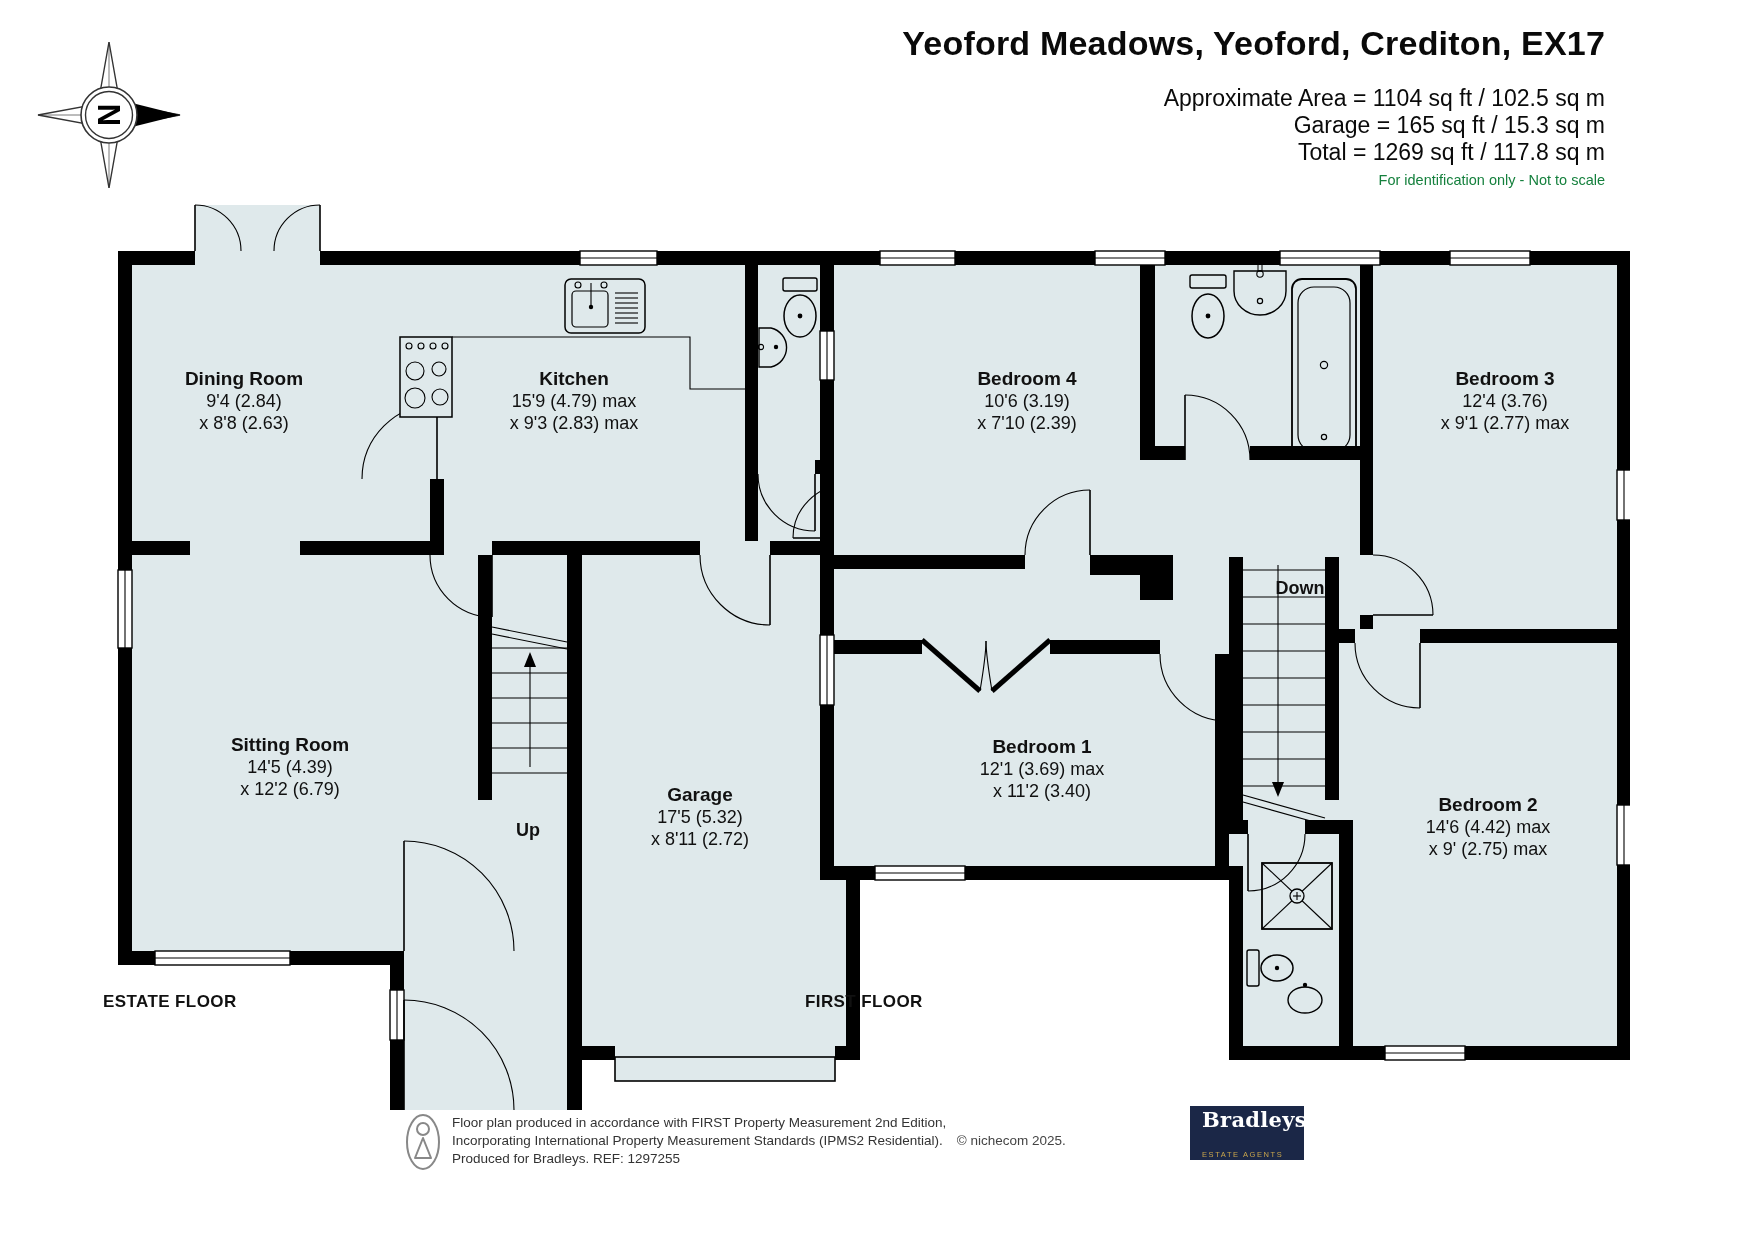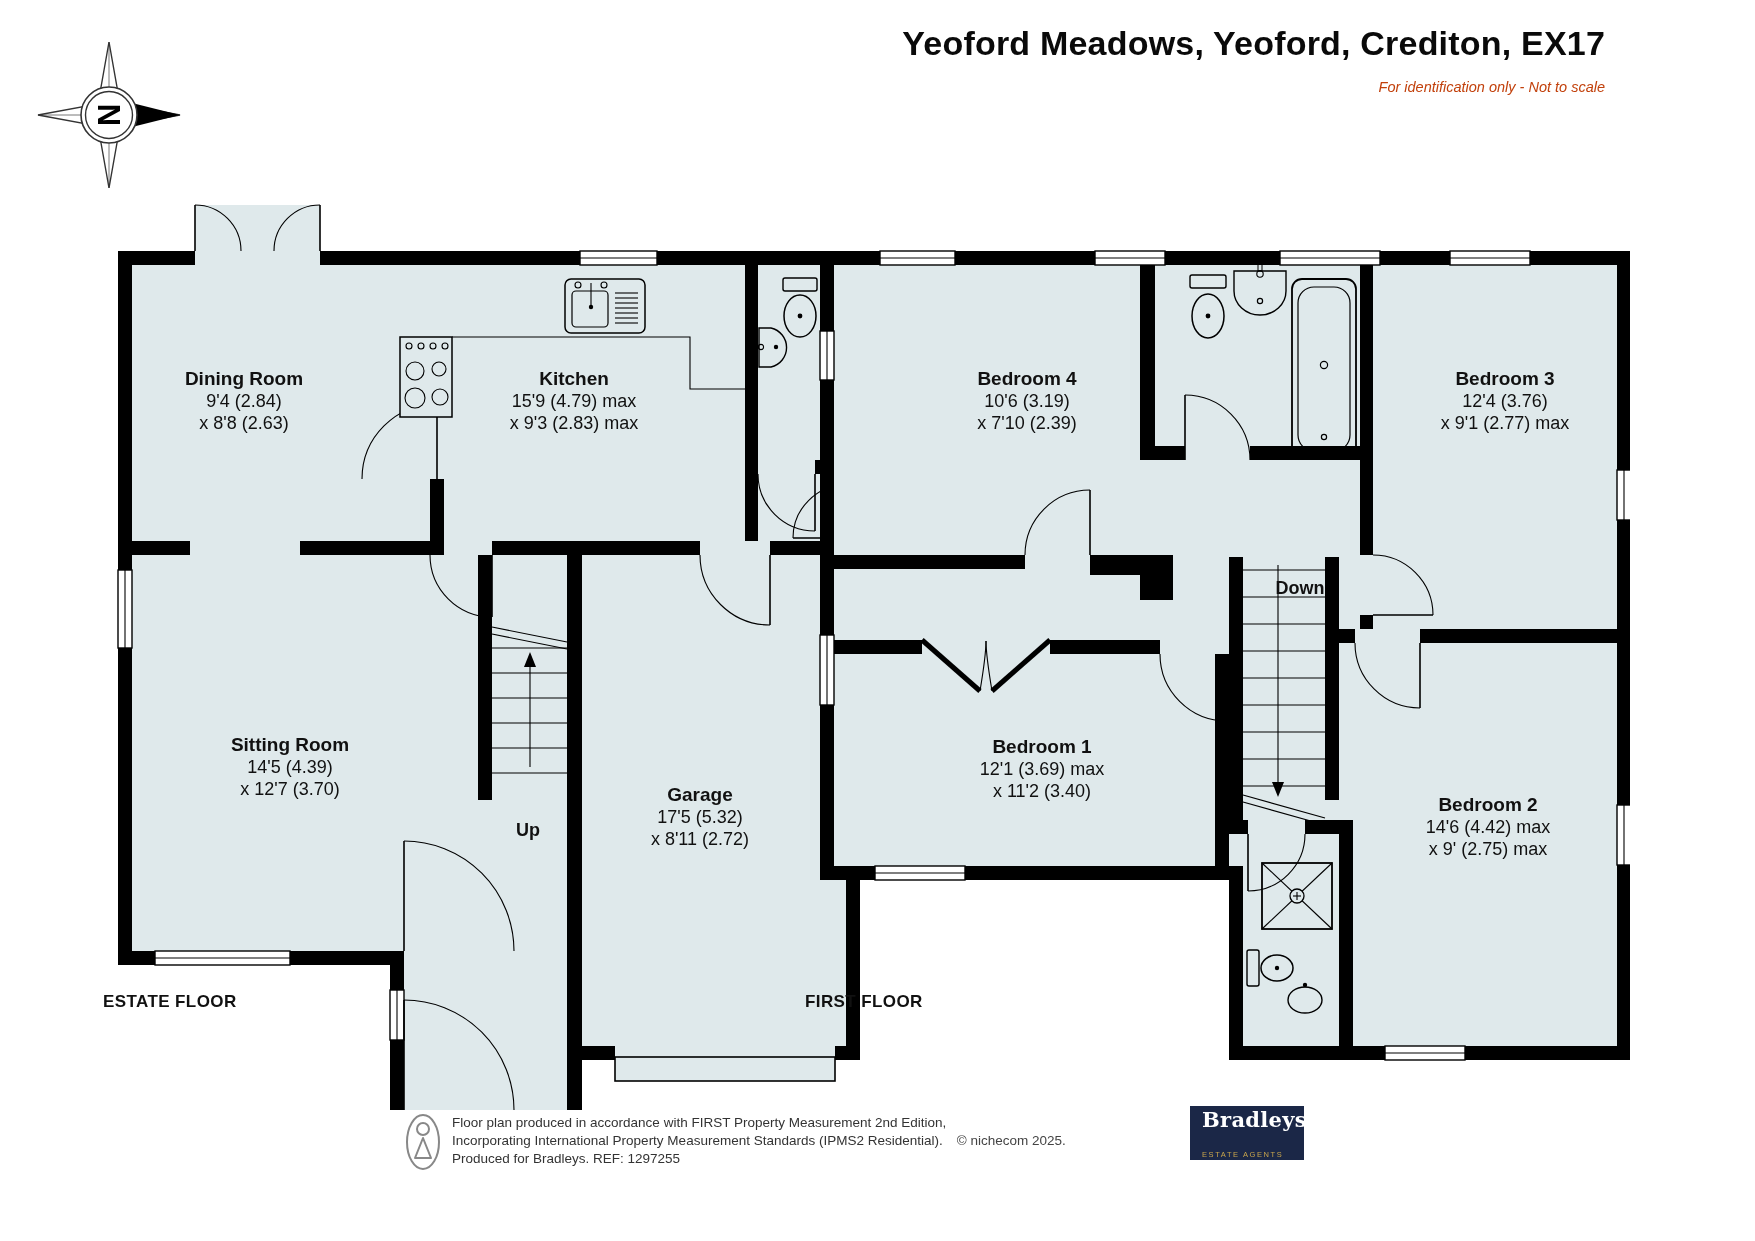--- a/index.html
+++ b/index.html
@@ -5,21 +5,21 @@
   html,body{margin:0;padding:0;}
   body{
     width:1755px;height:1241px;position:relative;background:#ffffff;
     font-family:"Liberation Sans","DejaVu Sans",sans-serif;color:#111;
     overflow:hidden;
   }
   
   .header-block{position:absolute;top:24px;right:150px;text-align:right;}
   .title{font-size:34px;font-weight:bold;letter-spacing:.2px;color:#0a0a0a;}
   .area-lines{margin-top:22px;font-size:23px;line-height:27px;color:#0a0a0a;}
-  .small-disclaimer{margin-top:16px;font-size:14.5px;color:#c2410c;font-style:italic;}
+  .small-disclaimer{margin-top:6px;font-size:14.5px;color:#15803d;}
   
   .compass{position:absolute;left:24px;top:30px;}
   
   .plan{position:absolute;}
   .plan-gf{left:95px;top:175px;}
   .plan-ff{left:800px;top:175px;}
   
   .room-label{position:absolute;text-align:center;transform:translateX(-50%);white-space:nowrap;}
   .room-name{font-size:19px;font-weight:bold;line-height:22px;color:#111;}
   .room-dim{font-size:18px;line-height:22px;color:#111;}
@@ -38,20 +38,25 @@
   svg .wall{fill:#000000;}
   svg .thin{stroke:#000000;stroke-width:1.6;fill:none;}
   svg .hair{stroke:#000000;stroke-width:1.1;fill:none;}
   svg .win{fill:#ffffff;stroke:#000000;stroke-width:1.4;}
 </style>
 </head>
 <body>
 
 <div class="header-block">
   <div class="title">Yeoford Meadows, Yeoford, Crediton, EX17</div>
+  <div class="area-lines">
+    <div>Approximate Area = 1104 sq ft / 102.5 sq m</div>
+    <div>Garage = 165 sq ft / 15.3 sq m</div>
+    <div>Total = 1269 sq ft / 117.8 sq m</div>
+  </div>
   <div class="small-disclaimer">For identification only - Not to scale</div>
 </div>
 
 <div class="compass">
   <svg width="170" height="170" viewBox="0 0 170 170">
     <line x1="85" y1="12" x2="85" y2="158" stroke="#555" stroke-width="0.8"></line>
     <line x1="14" y1="85" x2="156" y2="85" stroke="#555" stroke-width="0.8"></line>
     <path d="M 85 12 L 96 74 L 156 85 L 96 96 L 85 158 L 74 96 L 14 85 L 74 74 Z" fill="none" stroke="#333" stroke-width="1.4"></path>
     <path d="M 104 72 L 156 85 L 104 98 Z" fill="#000"></path>
     <circle cx="85" cy="85" r="28" fill="#fff" stroke="#333" stroke-width="1.6"></circle>
@@ -339,21 +344,21 @@
   <div class="room-dim">x 8'8 (2.63)</div>
 </div>
 <div class="room-label" style="left:574px;top:368px;">
   <div class="room-name">Kitchen</div>
   <div class="room-dim">15'9 (4.79) max</div>
   <div class="room-dim">x 9'3 (2.83) max</div>
 </div>
 <div class="room-label" style="left:290px;top:734px;">
   <div class="room-name">Sitting Room</div>
   <div class="room-dim">14'5 (4.39)</div>
-  <div class="room-dim">x 12'7 (3.70)</div>
+  <div class="room-dim">x 12'2 (6.79)</div>
 </div>
 <div class="room-label" style="left:700px;top:784px;">
   <div class="room-name">Garage</div>
   <div class="room-dim">17'5 (5.32)</div>
   <div class="room-dim">x 8'11 (2.72)</div>
 </div>
 <div class="stairs-label" style="left:528px;top:772px;">Up</div>
 <div class="floor-label" style="left:103px;top:992px;">ESTATE FLOOR</div>
 
 <div class="room-label" style="left:1027px;top:368px;">

